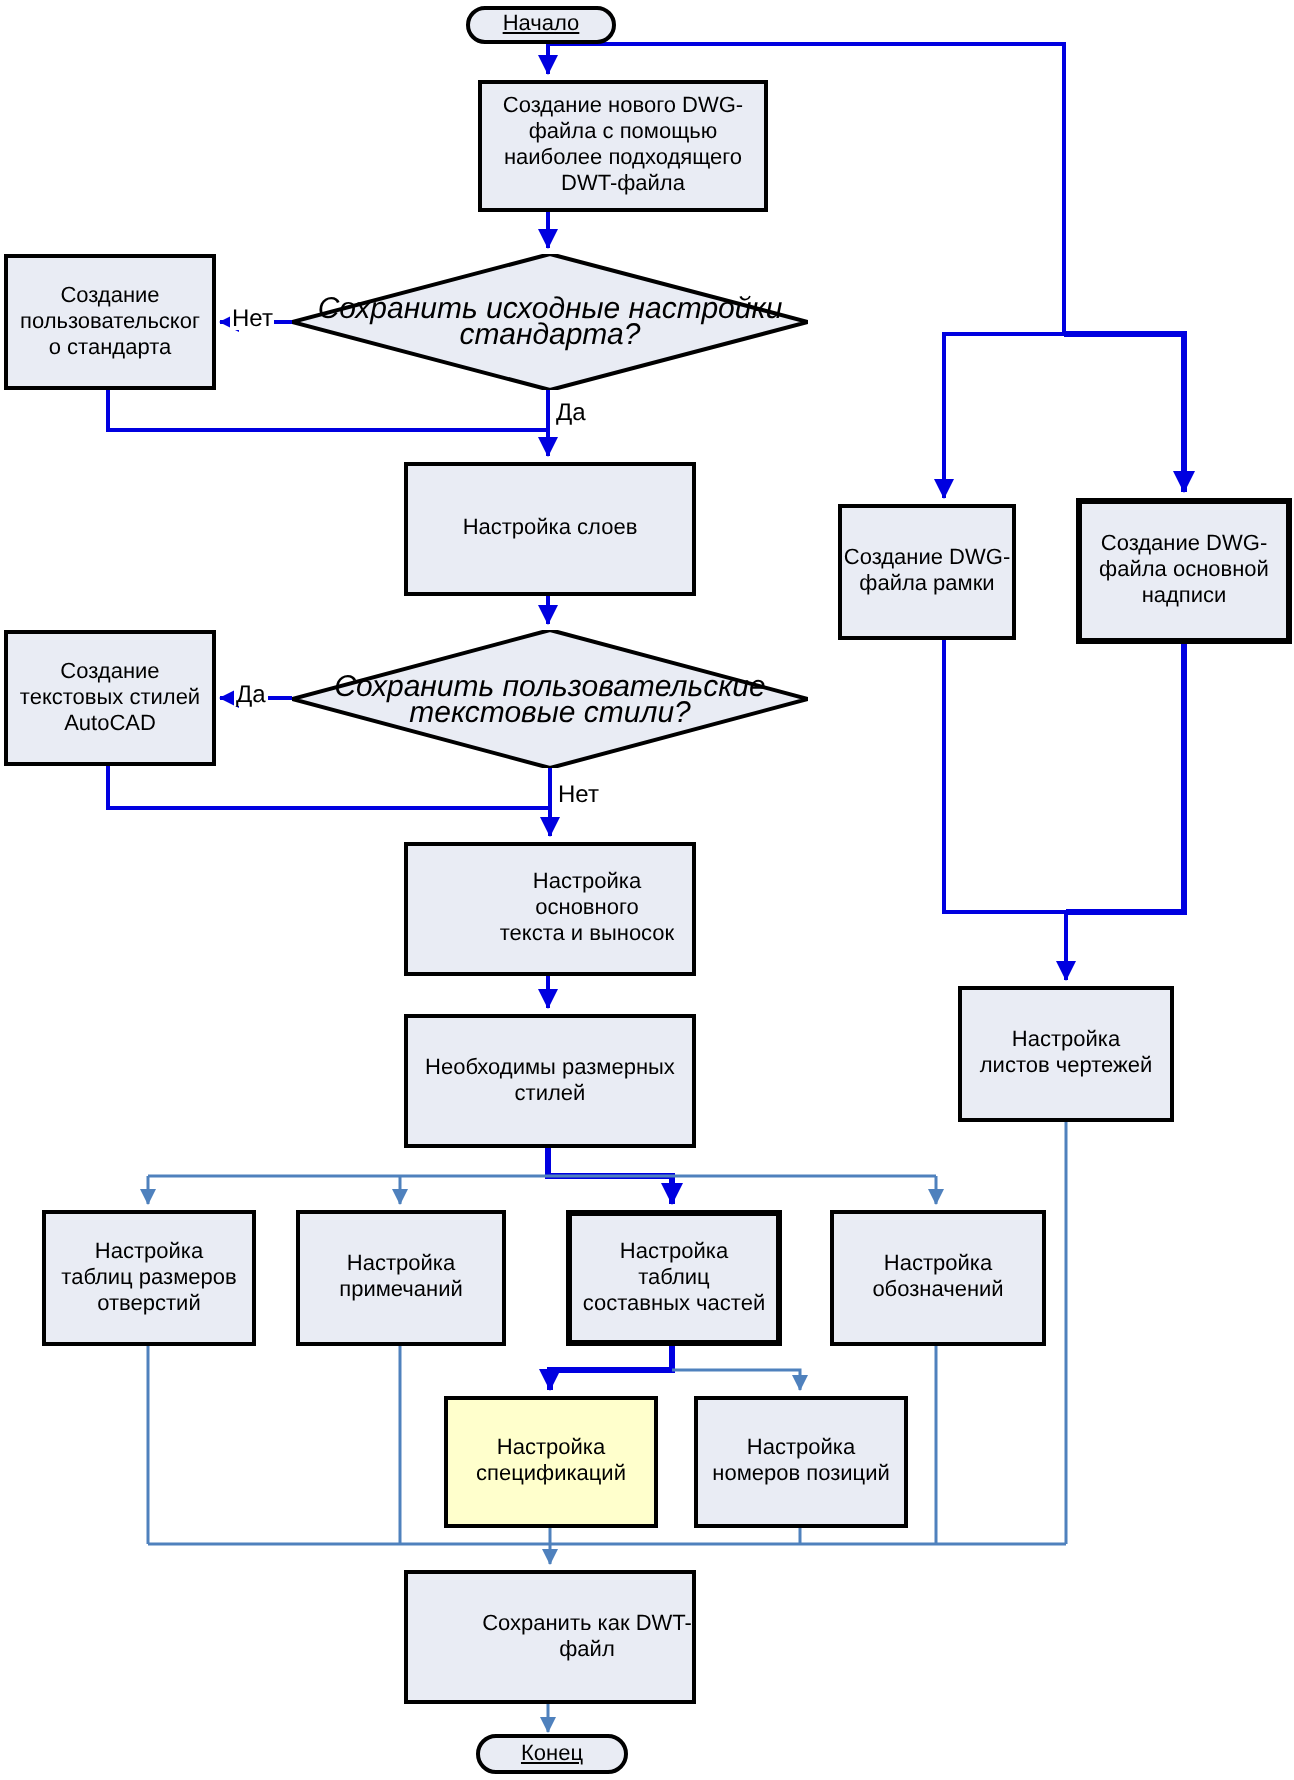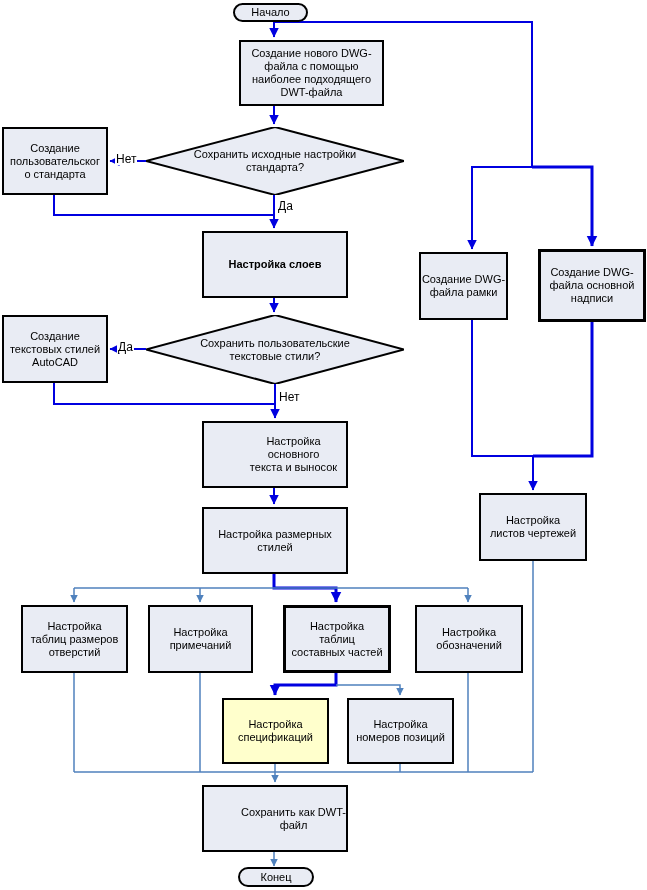--- a/index.html
+++ b/index.html
@@ -15,28 +15,28 @@
   #wires{position:absolute;left:0;top:0;z-index:0;}
   .e-main{stroke:var(--c-main);stroke-width:2;fill:none;}
   .e-main-thick{stroke:var(--c-main);stroke-width:3;fill:none;}
   .e-sec{stroke:var(--c-sec);stroke-width:1.5;fill:none;}
   #am path,#amT path{fill:var(--c-main);}
   #as path{fill:var(--c-sec);}
   .node{position:absolute;z-index:2;box-sizing:border-box;background:var(--c-node);
         border:2px solid var(--c-border);display:flex;align-items:center;justify-content:center;
         text-align:center;font-size:11px;line-height:13px;color:#000;white-space:pre-line;}
   .bold{border-width:3px;}
-  .term{border-radius:11px;background:var(--c-node);}
+  .term{border-radius:11px;background:var(--c-node);text-decoration:underline;}
   .highlight{background:var(--c-hl);}
   .diamond{position:absolute;z-index:1;}
   .diamond svg{position:absolute;left:0;top:0;width:100%;height:100%;}
   .diamond polygon{fill:var(--c-node);stroke:var(--c-border);stroke-width:2;vector-effect:non-scaling-stroke;}
   .dtext{position:absolute;z-index:2;left:0;top:0;width:100%;height:100%;display:flex;
-         align-items:center;justify-content:center;text-align:center;font-size:11px;line-height:13px;
-         white-space:pre-line;}
+         align-items:center;justify-content:center;text-align:center;font-size:15px;line-height:13px;
+         white-space:pre-line;font-style:italic;}
   .elabel{position:absolute;z-index:3;font-size:12px;line-height:12px;color:#000;}
   .bgw{background:#ffffff;padding:0 1px;}
 </style>
 </head>
 <body>
 
 <div id="canvas">
 
   <svg id="wires" width="647" height="890">
     <defs>
@@ -88,27 +88,27 @@
   <div class="node term" style="left:233px;top:3px;width:75px;height:19px;"><span>Начало</span></div>
   <div class="node term" style="left:238px;top:867px;width:76px;height:20px;text-align:center;"><span>Конец</span></div>
 
   <div class="node" style="left:203px;top:40px;width:145px;height:66px;margin-left:36px;"><span>Создание нового DWG-
 файла с помощью
 наиболее подходящего
 DWT-файла</span></div>
   <div class="node" style="left:2px;top:127px;width:106px;height:68px;"><span>Создание
 пользовательског
 о стандарта</span></div>
-  <div class="node" style="left:202px;top:231px;width:146px;height:67px;font-weight:bold;"><span>Настройка слоев</span></div>
+  <div class="node" style="left:202px;top:231px;width:146px;height:67px;"><span>Настройка слоев</span></div>
   <div class="node" style="left:2px;top:315px;width:106px;height:68px;"><span>Создание
 текстовых стилей
 AutoCAD</span></div>
   <div class="node" style="left:202px;top:421px;width:146px;height:67px;padding-left:37px;"><span>Настройка основного
 текста и выносок</span></div>
-  <div class="node" style="left:202px;top:507px;width:146px;height:67px;"><span>Настройка размерных
+  <div class="node" style="left:202px;top:507px;width:146px;height:67px;"><span>Необходимы размерных
 стилей</span></div>
 
   <div class="diamond" style="left:146px;top:127px;width:258px;height:68px;">
     <svg viewBox="0 0 100 100" preserveAspectRatio="none">
         <polygon points="50,0 100,50 50,100 0,50"></polygon>
       </svg>
     <div class="dtext">Сохранить исходные настройки
 стандарта?</div>
   </div>
   <div class="diamond" style="left:146px;top:315px;width:258px;height:69px;">

